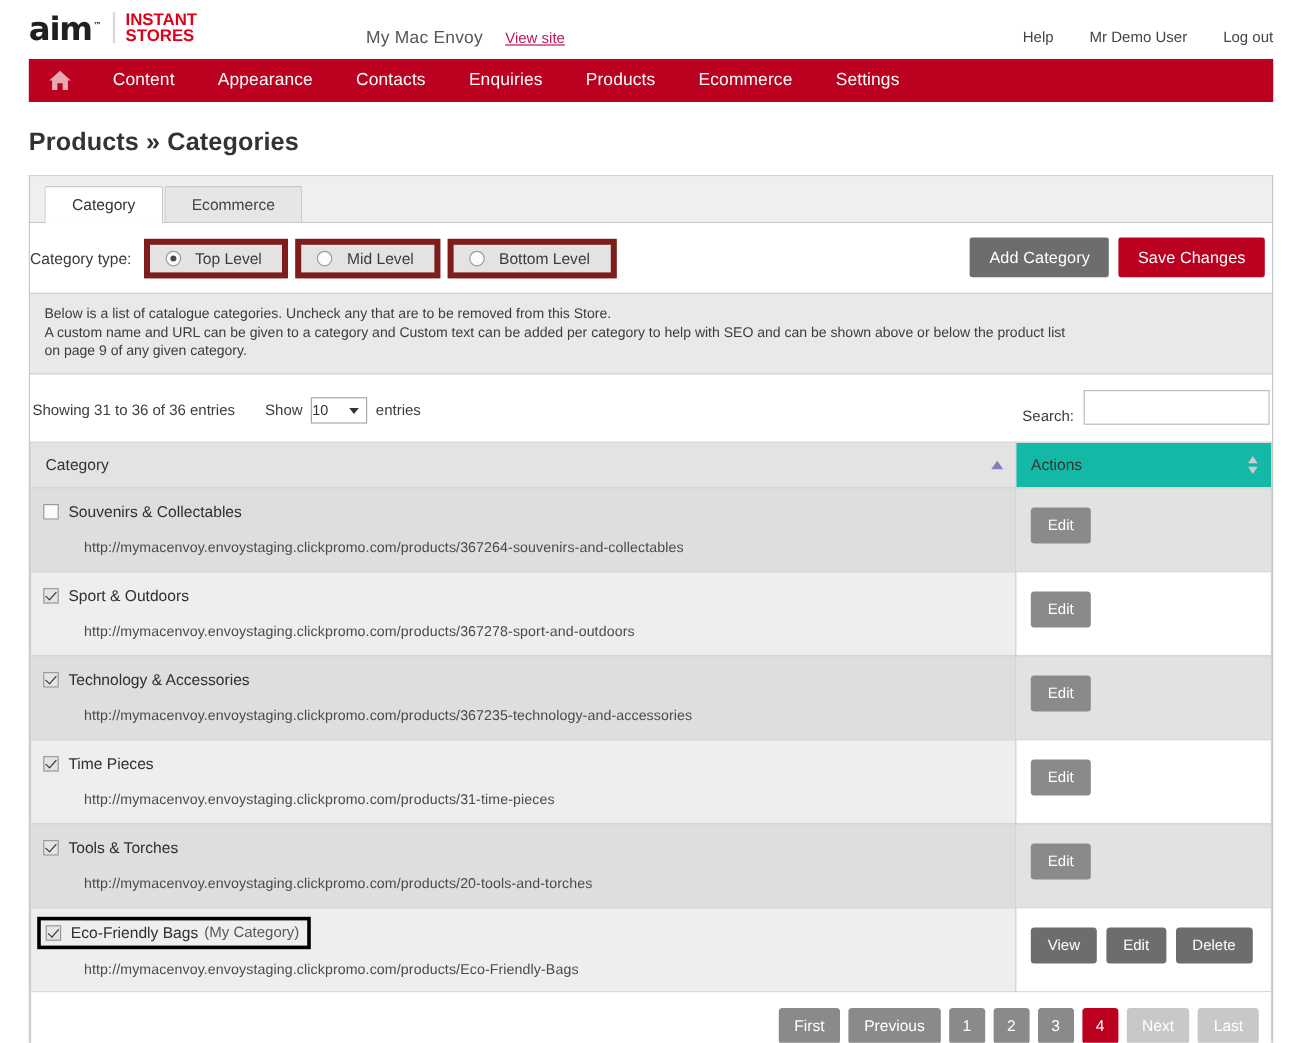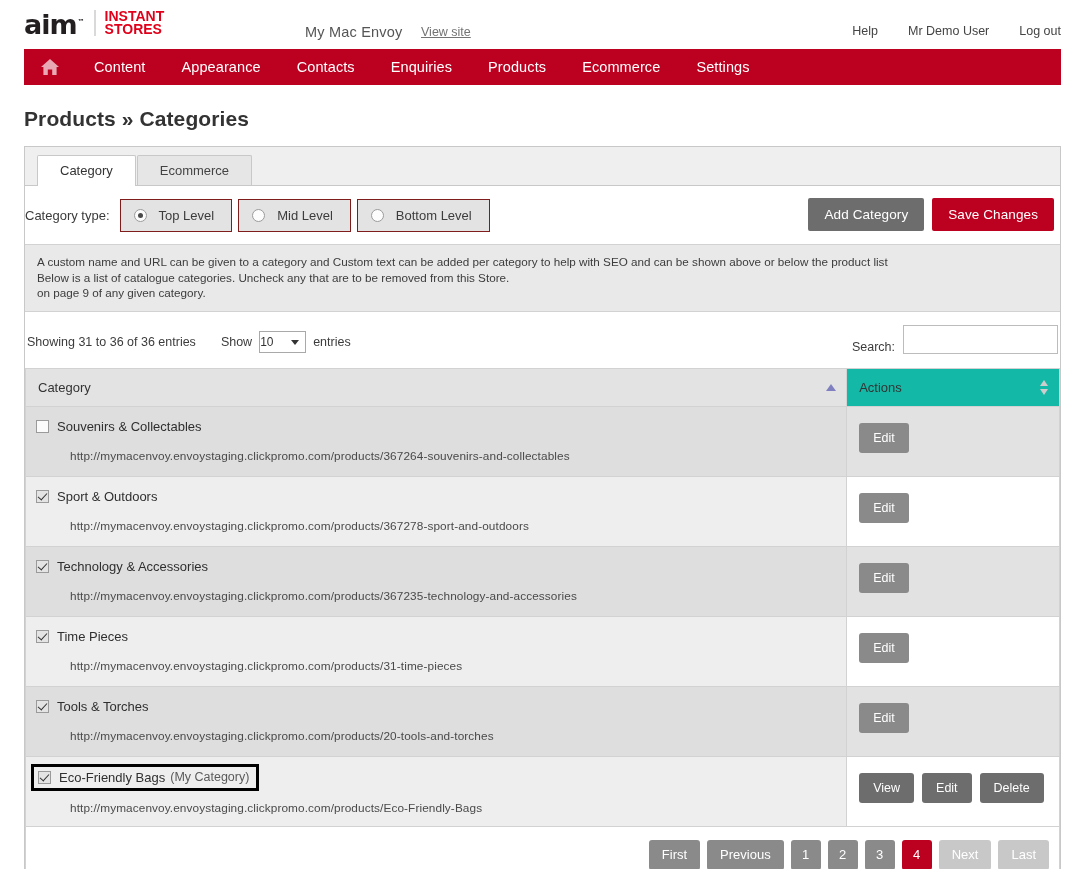--- a/index.html
+++ b/index.html
@@ -48,21 +48,21 @@
     letter-spacing: 0px;
   }
   .logo-instant span { display: block; }
 
   .site-name {
     position: absolute; left: 305px; top: 24px;
     font-size: 14.5px; color: #555; letter-spacing: .2px;
   }
   .view-site {
     position: absolute; left: 421px; top: 25px;
-    font-size: 12.5px; color: #737373; text-decoration: underline;
+    font-size: 12.5px; color: #be185d; text-decoration: underline;
     cursor: pointer;
   }
   .top-right {
     position: absolute; right: 24px; top: 24px;
     display: flex; gap: 30px;
   }
   .top-right a {
     font-size: 12.5px; color: #444; text-decoration: none; cursor: pointer;
   }
 
@@ -145,21 +145,21 @@
     padding: 13px 12px 12px 0px;
     position: relative;
     height: 58px;
   }
   .ctype-label {
     font-size: 13px; color: #3a3a3a; margin-left: 0px; margin-right: 10px;
   }
   .radio-group { display: flex; }
   .radio-box {
     background: #e3e3e3;
-    border: 1px solid #7f1d1d;
+    border: 5px solid #7f1d1d;
     height: 33px;
     display: flex; align-items: center;
     padding: 0 17px 0 13px;
     margin-right: 6px;
     cursor: pointer;
     min-width: 108px;
   }
   .radio-dot {
     width: 13px; height: 13px;
     border-radius: 50%;
@@ -437,22 +437,22 @@
             <span class="radio-text">Bottom Level</span>
           </div>
         </div>
         <div class="btn-area">
           <button class="btn btn-grey">Add Category</button>
           <button class="btn btn-red">Save Changes</button>
         </div>
       </div>
 
       <div class="infobox">
+        <div>Below is a list of catalogue categories. Uncheck any that are to be removed from this Store.</div>
         <div>A custom name and URL can be given to a category and Custom text can be added per category to help with SEO and can be shown above or below the product list</div>
-        <div>Below is a list of catalogue categories. Uncheck any that are to be removed from this Store.</div>
         <div>on page 9 of any given category.</div>
       </div>
 
       <div class="table-meta">
         <div class="showing-txt">Showing 31 to 36 of 36 entries</div>
         <div class="show-entries">
           <span>Show</span>
           <div class="sel">
             <span>10</span>
             <span class="caret"></span>

